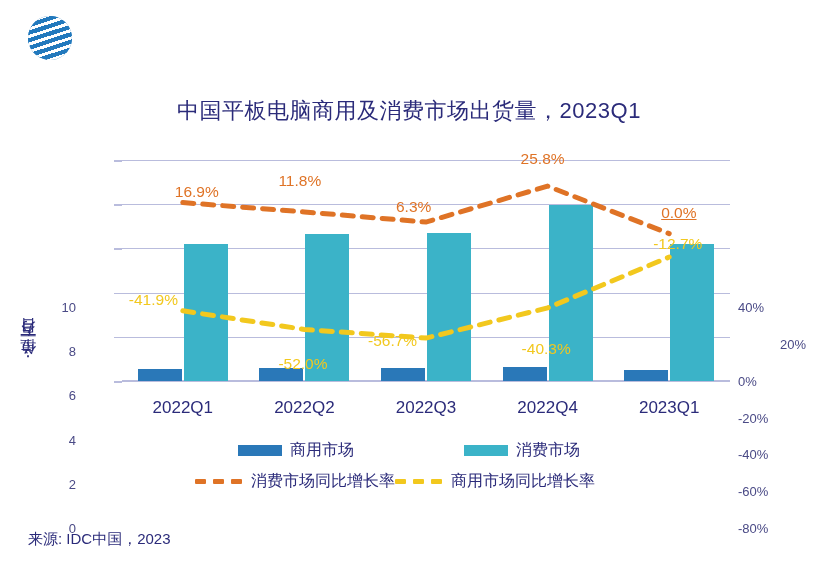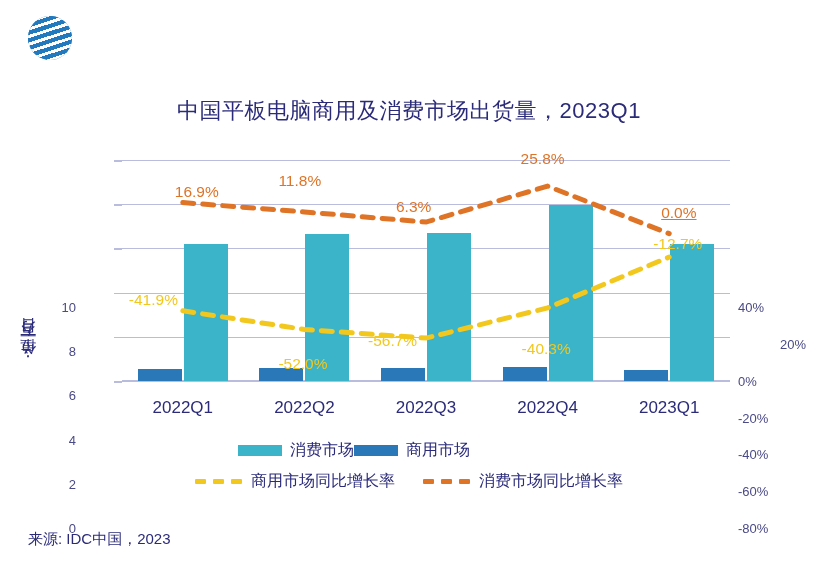--- a/index.html
+++ b/index.html
@@ -171,45 +171,45 @@
     <div class="ytick-right" style="top: 186.833px; margin-left: 42px;">20%</div>
     <div class="ytick-right" style="top: 223.667px;">0%</div>
     <div class="ytick-right" style="top: 260.5px;">-20%</div>
     <div class="ytick-right" style="top: 297.333px;">-40%</div>
     <div class="ytick-right" style="top: 334.167px;">-60%</div>
     <div class="ytick-right" style="top: 371px;">-80%</div>
   </div>
 
 <div id="legend">
   <div class="legend-row">
+    <div class="legend-item" style="margin-right:110px;">
+      <div class="swatch blue"></div>
+      <span>商用市场</span>
+    </div>
     <div class="legend-item">
       <div class="swatch teal"></div>
       <span>消费市场</span>
     </div>
-    <div class="legend-item" style="margin-right:110px;">
-      <div class="swatch blue"></div>
-      <span>商用市场</span>
-    </div>
   </div>
   <div class="legend-row">
+    <div class="legend-item">
+      <div class="dashmark orange">
+          <span></span>
+          <span></span>
+          <span></span>
+        </div>
+      <span>消费市场同比增长率</span>
+    </div>
     <div class="legend-item" style="margin-right:28px;">
       <div class="dashmark yellow">
           <span></span>
           <span></span>
           <span></span>
         </div>
       <span>商用市场同比增长率</span>
-    </div>
-    <div class="legend-item">
-      <div class="dashmark orange">
-          <span></span>
-          <span></span>
-          <span></span>
-        </div>
-      <span>消费市场同比增长率</span>
     </div>
   </div>
 </div>
 
 <div id="source">来源: IDC中国，2023</div>
 
 <div class="xlabel" style="left: 122px; width: 121.6px;">2022Q1</div>
 <div class="xlabel" style="left: 243.6px; width: 121.6px;">2022Q2</div>
 <div class="xlabel" style="left: 365.2px; width: 121.6px;">2022Q3</div>
 <div class="xlabel" style="left: 486.8px; width: 121.6px;">2022Q4</div>

